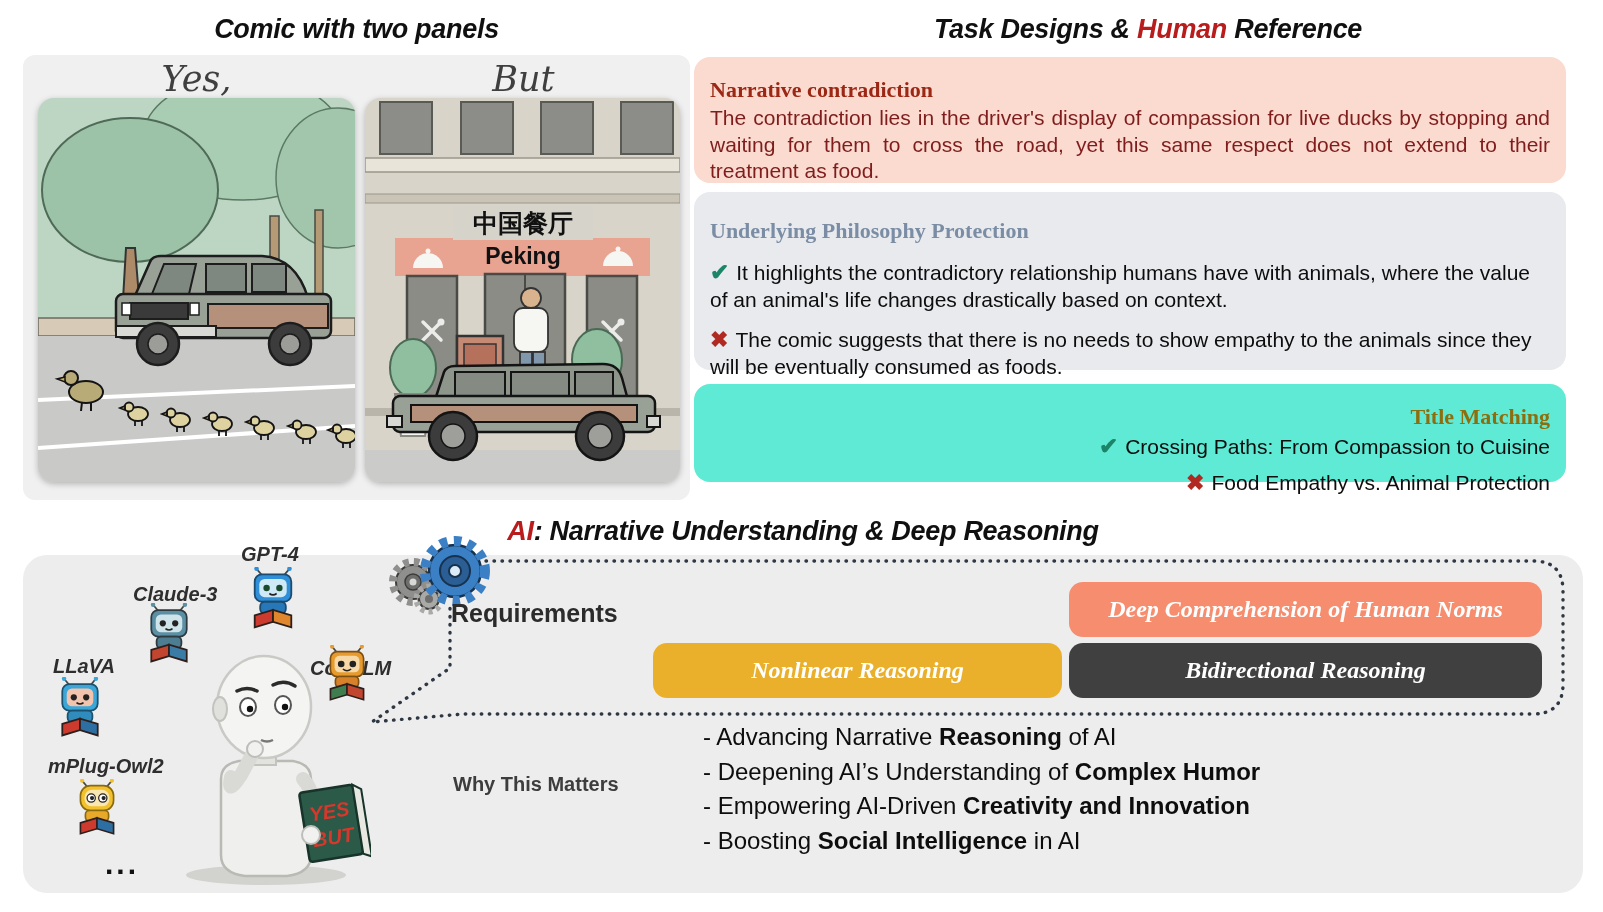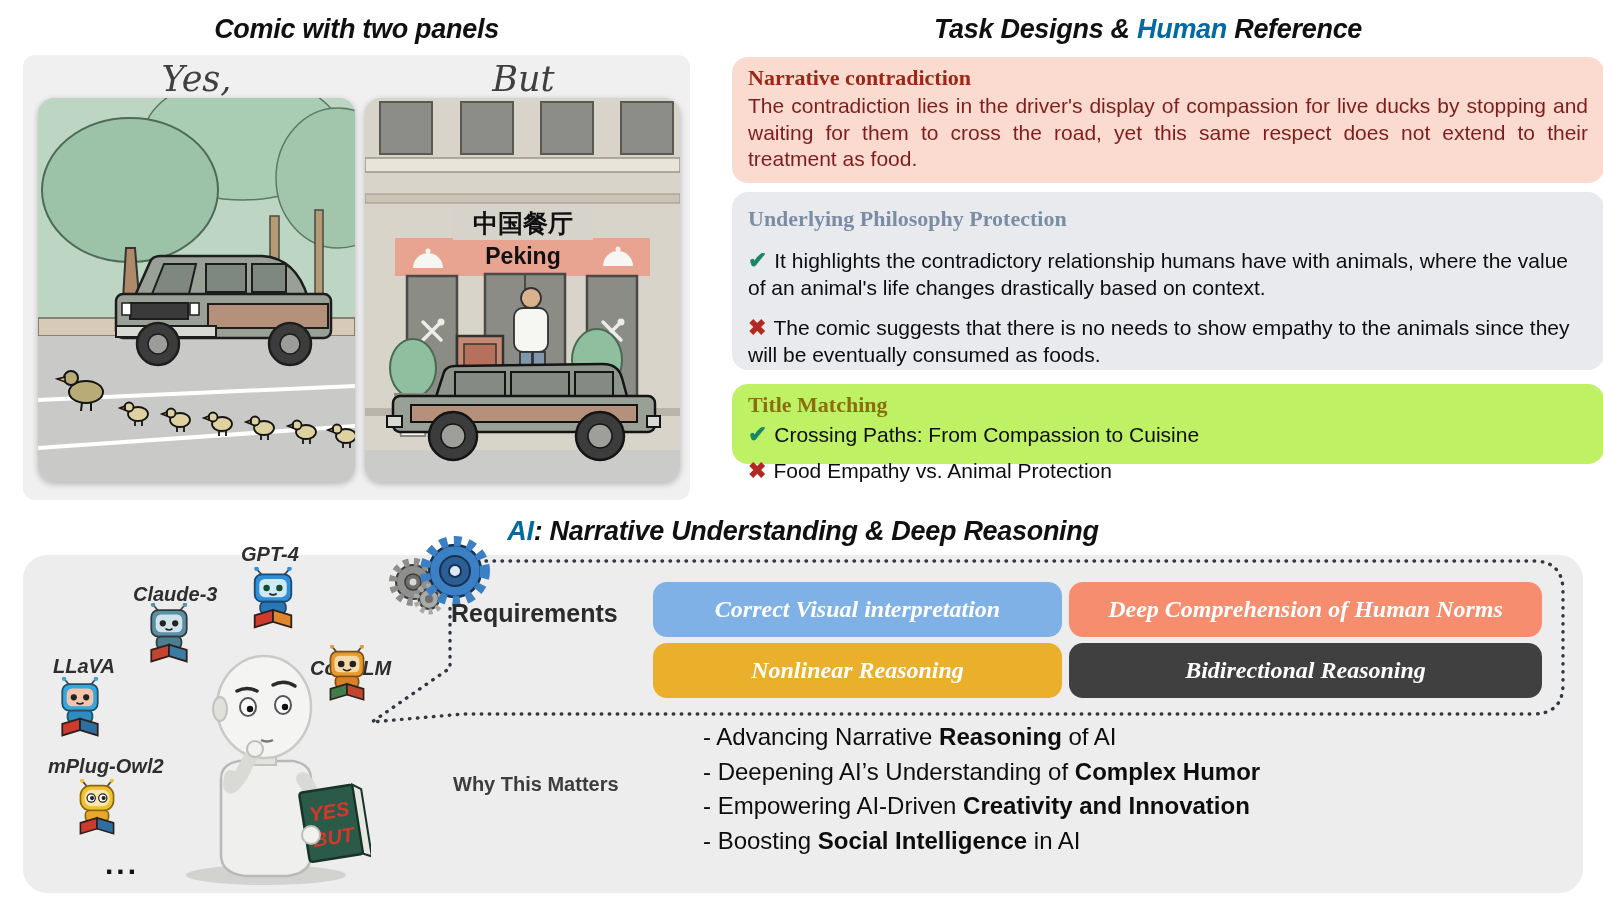--- a/index.html
+++ b/index.html
@@ -1,30 +1,30 @@
 <!DOCTYPE html>
 <html><head>
 <meta charset="utf-8">
 <style>
   html,body{margin:0;padding:0;background:#fff;}
   .page{position:relative;width:1603px;height:912px;background:#ffffff;
         font-family:"Liberation Sans",sans-serif;color:#111;overflow:hidden;}
   .abs{position:absolute;}
   h2.fig-title{margin:0;font-size:27px;font-weight:bold;font-style:italic;color:#101010;
         text-align:center;letter-spacing:-0.3px;}
-  .red-hl{color:#0369a1;border-bottom:5px solid #4c1d95;padding-bottom:13px;}
+  .red-hl{color:#b91c1c;border-bottom:5px solid #4c1d95;padding-bottom:13px;}
   
   .comic-box{left:23px;top:55px;width:667px;height:445px;background:#f0f0f0;border-radius:12px;}
   .panel-label{position:absolute;top:4px;width:317px;text-align:center;
         font-family:"DejaVu Serif",serif;font-style:italic;font-size:35px;color:#3f3f3f;}
   .panel{position:absolute;top:43px;height:384px;border-radius:16px;overflow:hidden;
         box-shadow:0 2px 6px rgba(0,0,0,.25);background:#ddd;}
   .panel svg{display:block;}
   
-  .ref-box{left:732px;width:872px;border-radius:16px;padding:6px 16px;box-sizing:border-box;}
+  .ref-box{left:694px;width:872px;border-radius:16px;padding:18px 16px;box-sizing:border-box;}
   .ref-box h3{margin:2px 0 2px 0;font-family:"Liberation Serif",serif;font-size:22px;font-weight:bold;}
   .ref-body{font-size:21px;line-height:1.27;text-align:justify;color:#7f1d1d;}
   .opt{font-size:21px;line-height:1.25;color:#0d0d0d;margin-top:9px;}
   .check{color:#1c8567;font-weight:bold;font-size:23px;margin-right:7px;}
   .cross{color:#b02a22;font-weight:bold;font-size:22px;margin-right:7px;}
   .h-narr{color:#9b2714;} .h-phil{color:#7b8da4;} .h-title{color:#8d6e0f;}
   
   .ai-box{left:23px;top:555px;width:1560px;height:338px;background:#ededee;border-radius:24px;overflow:visible;}
   .model-label{position:absolute;font-size:20px;font-style:italic;font-weight:bold;color:#2e2e2e;white-space:nowrap;}
   .mini-bot{position:absolute;}
@@ -216,21 +216,21 @@
   <div class="abs ref-box" style="top: 192px; height: 178px; background: rgb(232, 234, 238);">
     <h3 class="h-phil" style="margin-top:8px;">Underlying Philosophy Protection</h3>
     <div class="opt" style="margin-top:14px;">
       <span class="check">✔</span><span>It highlights the contradictory relationship humans have with animals, where the value of an animal's life changes drastically based on context.</span>
     </div>
     <div class="opt" style="margin-top:13px;">
       <span class="cross">✖</span><span>The comic suggests that there is no needs to show empathy to the animals since they will be eventually consumed as foods.</span>
     </div>
   </div>
 
-  <div class="abs ref-box" style="top: 384px; height: 80px; background: #bef264;">
+  <div class="abs ref-box" style="top: 384px; height: 98px; background: #5eead4; text-align: right;">
     <h3 class="h-title">Title Matching</h3>
     <div class="opt" style="margin-top:2px;">
       <span class="check">✔</span><span>Crossing Paths: From Compassion to Cuisine</span>
     </div>
     <div class="opt" style="margin-top:8px;">
       <span class="cross">✖</span><span>Food Empathy vs. Animal Protection</span>
     </div>
   </div>
 
   <h2 class="fig-title abs" style="left:23px;top:516px;width:1560px;">
@@ -366,23 +366,20 @@
         <rect x="0" y="0" width="54" height="70" rx="3" fill="#2b5a49" stroke="#17332a" stroke-width="2.5"></rect>
         <path d="M54,0 L62,6 L62,74 L54,70 Z" fill="#e8e8e2" stroke="#17332a" stroke-width="2"></path>
         <text x="27" y="30" text-anchor="middle" font-size="20" font-weight="bold" font-style="italic" fill="#d8372b" font-family="Liberation Sans, sans-serif">YES</text>
         <text x="27" y="56" text-anchor="middle" font-size="20" font-weight="bold" font-style="italic" fill="#d8372b" font-family="Liberation Sans, sans-serif">BUT</text>
       </g>
       <circle cx="150" cy="188" r="9" fill="#f1f1ef" stroke="#bdbdb9" stroke-width="2"></circle>
     </svg>
 
     <div class="req-label" style="left:428px;top:44px;">Requirements</div>
 
-    <div class="pill" style="left: 630px; top: 27px; width: 409px; background: rgb(127, 176, 230);">
-      <span>Correct Visual interpretation</span>
-    </div>
     <div class="pill" style="left: 1046px; top: 27px; width: 473px; background: rgb(246, 141, 111); text-align: center;">
       <span>Deep Comprehension of Human Norms</span>
     </div>
     <div class="pill" style="left: 630px; top: 88px; width: 409px; background: rgb(234, 176, 43);">
       <span>Nonlinear Reasoning</span>
     </div>
     <div class="pill" style="left: 1046px; top: 88px; width: 473px; background: #404040;">
       <span>Bidirectional Reasoning</span>
     </div>
 

